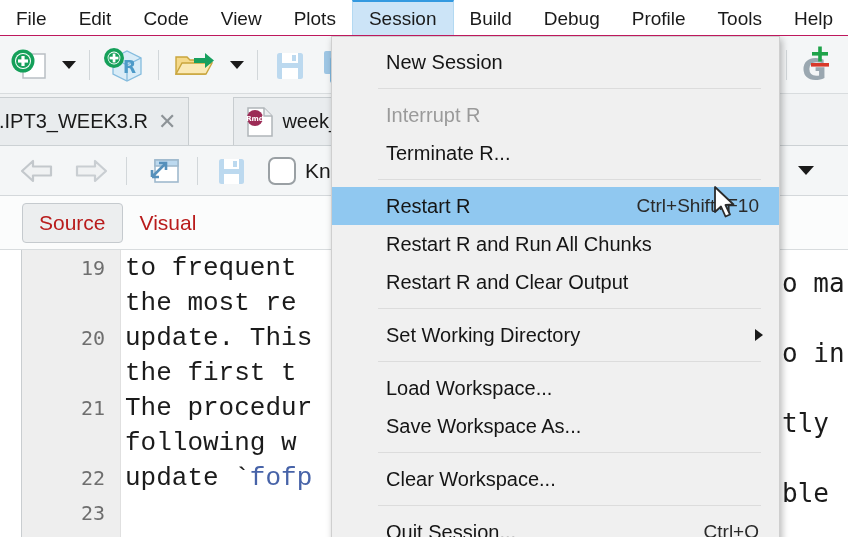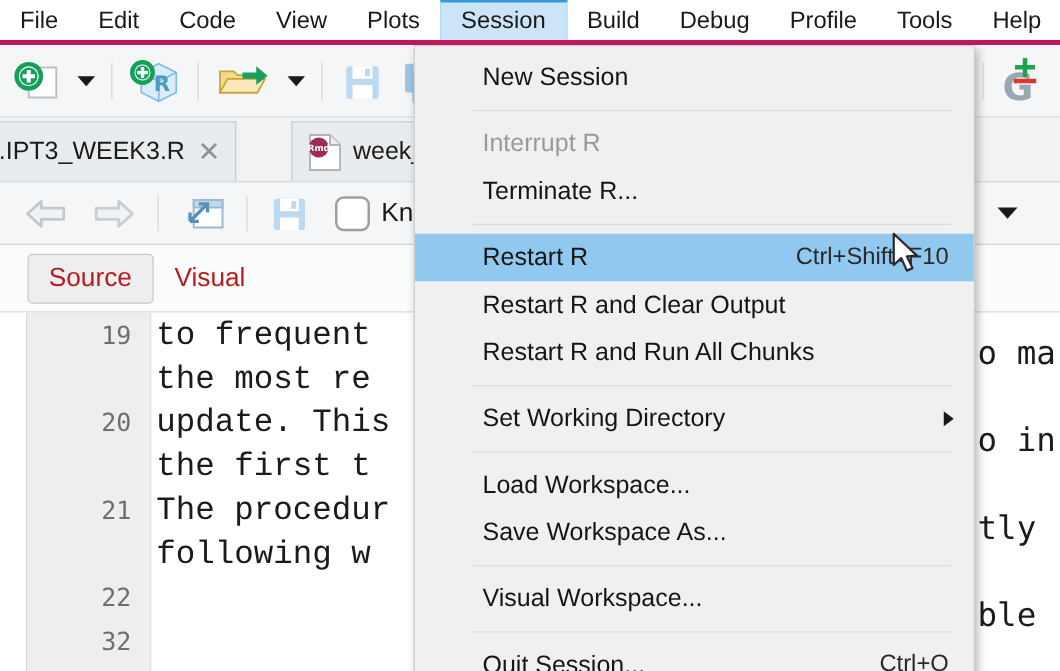--- a/index.html
+++ b/index.html
@@ -9,21 +9,21 @@
     font-family: "Liberation Sans", sans-serif;
     background: #ffffff;
   }
   #app { position: relative; width: 848px; height: 537px; background: #ffffff; }
 
   
   .menubar {
     position: absolute; left: 0; top: 0; width: 848px; height: 36px;
     background: #ffffff;
     display: flex; align-items: stretch;
-    border-bottom: 4px solid #be185d;
+    border-bottom: 1px solid #be185d;
     z-index: 30;
   }
   .menu-item {
     display: flex; align-items: center; justify-content: center;
     padding: 0 16px;
     font-size: 19px; color: #1a1a1a;
     cursor: default; white-space: nowrap;
     border-top: 2px solid transparent;
   }
   .menu-item.active {
@@ -373,23 +373,24 @@
         <div class="crow">
           <div class="lnum">21</div>
           <div class="ctext">The procedur</div>
         </div>
         <div class="crow">
           <div class="lnum"></div>
           <div class="ctext">following w</div>
         </div>
         <div class="crow">
           <div class="lnum">22</div>
-        </div>
-        <div class="crow">
-          <div class="lnum">32</div>
+          <div class="ctext">update `<span class="kw">fofp</span></div>
+        </div>
+        <div class="crow">
+          <div class="lnum">23</div>
           <div class="ctext"></div>
         </div>
       </div>
   <div style="position: absolute; left: 782px; top: 18px; font-family: &quot;DejaVu Sans Mono&quot;, monospace; font-size: 26px; color: rgb(27, 27, 27); white-space: pre;">o ma</div>
       <div style="position: absolute; left: 782px; top: 88px; font-family: &quot;DejaVu Sans Mono&quot;, monospace; font-size: 26px; color: rgb(27, 27, 27); white-space: pre;">o in</div>
       <div style="position: absolute; left: 782px; top: 158px; font-family: &quot;DejaVu Sans Mono&quot;, monospace; font-size: 26px; color: rgb(27, 27, 27); white-space: pre;">tly</div>
       <div style="position: absolute; left: 782px; top: 228px; font-family: &quot;DejaVu Sans Mono&quot;, monospace; font-size: 26px; color: rgb(27, 27, 27); white-space: pre;">ble</div>
     </div>
 
   <div class="dropdown" id="dropdown">
@@ -402,40 +403,40 @@
       </div>
       <div class="dd-item">
         <span>Terminate R...</span>
       </div>
       <div class="dd-sep"></div>
       <div class="dd-item hl">
         <span>Restart R</span>
         <span class="dd-accel">Ctrl+Shift+F10</span>
       </div>
       <div class="dd-item">
+        <span>Restart R and Run All Chunks</span>
+      </div>
+      <div class="dd-item">
         <span>Restart R and Clear Output</span>
-      </div>
-      <div class="dd-item">
-        <span>Restart R and Run All Chunks</span>
       </div>
       <div class="dd-sep"></div>
       <div class="dd-item">
         <span>Set Working Directory</span>
         <span class="dd-sub-arrow"></span>
       </div>
       <div class="dd-sep"></div>
       <div class="dd-item">
         <span>Load Workspace...</span>
       </div>
       <div class="dd-item">
         <span>Save Workspace As...</span>
       </div>
       <div class="dd-sep"></div>
       <div class="dd-item">
-        <span>Visual Workspace...</span>
+        <span>Clear Workspace...</span>
       </div>
       <div class="dd-sep"></div>
       <div class="dd-item">
         <span>Quit Session...</span>
         <span class="dd-accel">Ctrl+Q</span>
       </div>
     </div>
 
   <div class="cursor">
     <svg width="26" height="36" viewBox="0 0 26 36">

